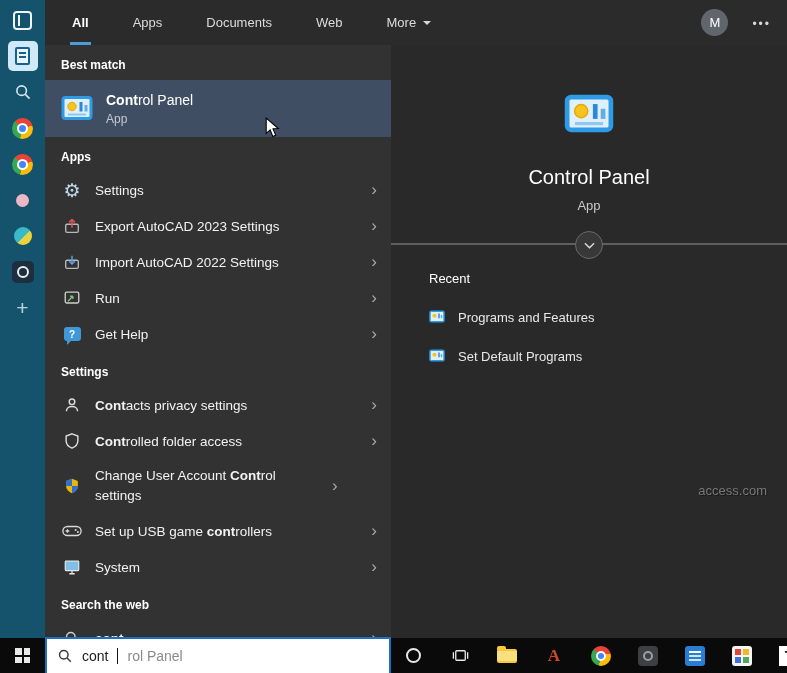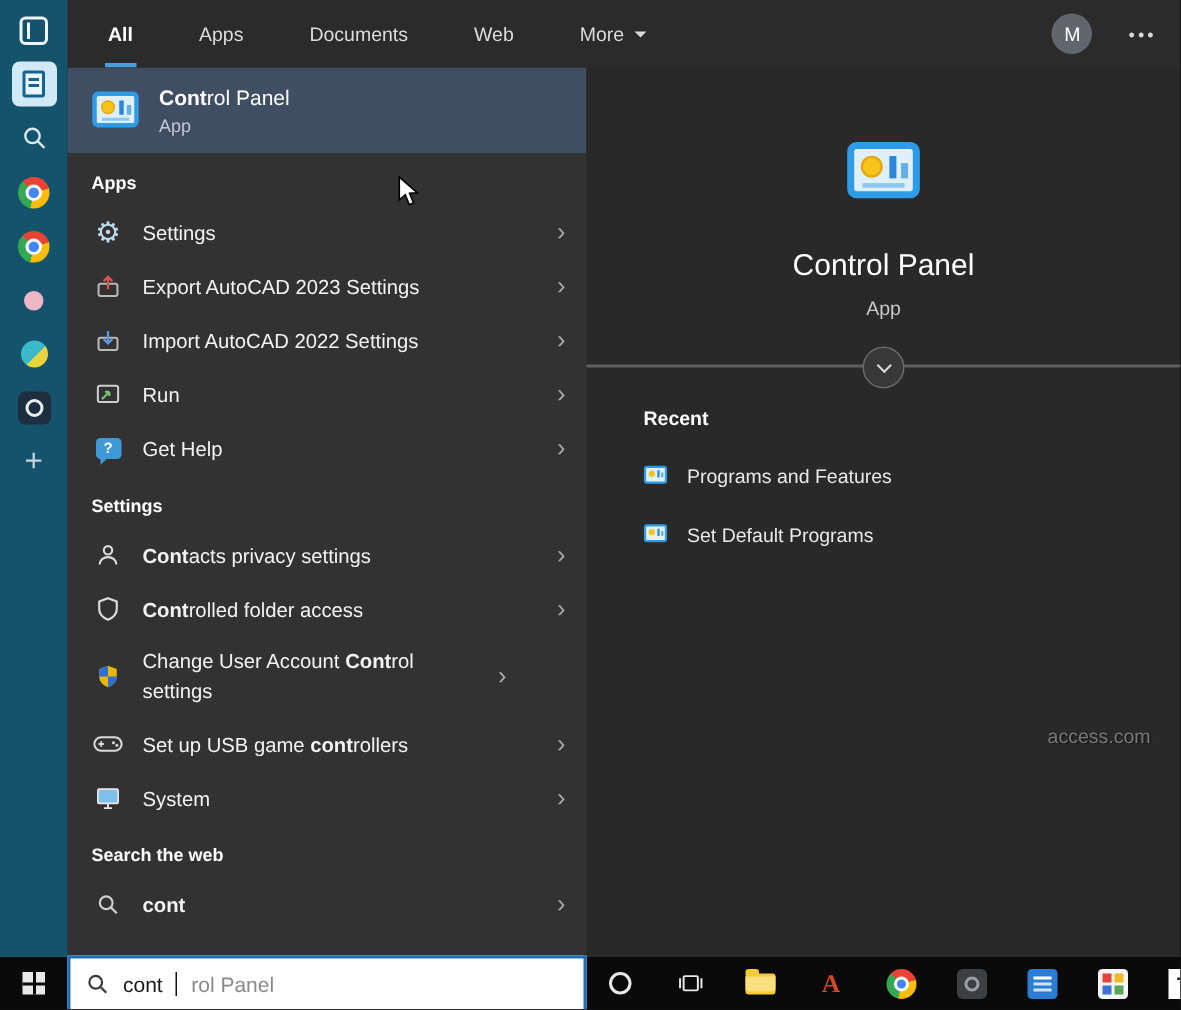--- a/index.html
+++ b/index.html
@@ -64,21 +64,21 @@
   
   .p-title{margin-top:26px;font-size:20px;font-weight:400;color:#fff}
   .p-type{margin-top:9px;font-size:13px;color:#c8c8c8}
   .p-div{width:100%;border-top:1px solid #5f5f5f;margin-top:30px}
   .action-row{width:100%;height:57px;display:flex;align-items:center;gap:13px;padding-left:38px}
   .action-label{font-size:13px;color:#f0f0f0}
   .p-div2{width:100%;border-top:1px solid #5f5f5f;position:relative}
   .expander{position:absolute;left:50%;top:-14px;transform:translateX(-50%);width:28px;height:28px;border-radius:50%;
     background:#383838;border:1px solid #6a6a6a;display:flex;align-items:center;justify-content:center}
   .recent-wrap{width:100%;padding:26px 0 0 38px}
-  .recent-label{font-size:13px;font-weight:700;color:#fff}
+  .recent-label{font-size:13px;font-weight:400;color:#fff}
   .recent-item{display:flex;align-items:center;gap:13px;margin-top:23px}
   .recent-item:first-of-type{margin-top:22px}
   .recent-item .rtext{font-size:13px;color:#e8e8e8}
   .watermark{position:absolute;top:438px;right:20px;font-size:13px;color:rgba(190,190,190,.55);
     text-shadow:1px 1px 1px rgba(0,0,0,.45)}
 
   
   .taskbar{position:absolute;left:0;right:0;bottom:0;height:35px;background:#0a0a0a;z-index:4}
   .start{position:absolute;left:0;top:0;width:45px;height:35px;display:flex;align-items:center;justify-content:center}
   .winlogo{width:15px;height:15px;background:#e8e8e8;position:relative}
@@ -170,20 +170,21 @@
       </nav>
       <div class="hdr-right">
         <div class="avatar">M</div>
         <div class="dots"></div>
       </div>
     </header>
 
     <div class="panes">
 
       <section class="left-pane">
+        <div class="sec-label">Best match</div>
 
         <div class="bm-row">
           <svg width="32" height="32" viewBox="0 0 32 32">
               <rect x="2" y="4.5" width="28" height="21" rx="2.5" fill="#dff0fb" stroke="#2e9be6" stroke-width="3"></rect>
               <circle cx="11" cy="13.5" r="4.2" fill="#f6c51d" stroke="#e8a70c"></circle>
               <rect x="18.5" y="9" width="3" height="9.5" fill="#2e86d8"></rect>
               <rect x="23.5" y="12" width="3" height="6.5" fill="#63aee6"></rect>
               <rect x="7" y="20.5" width="18" height="2" fill="#8fc7ef"></rect>
             </svg>
           <div class="bm-text">

